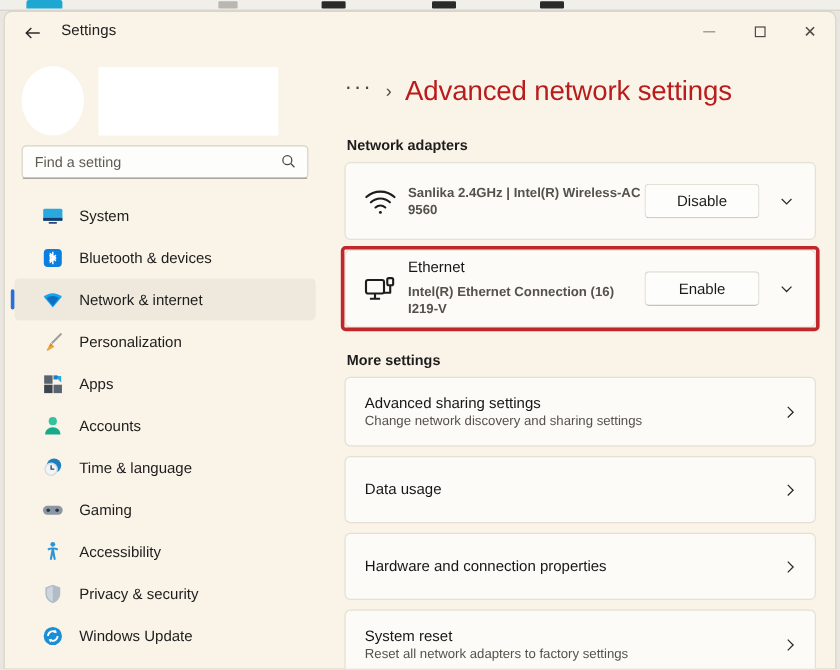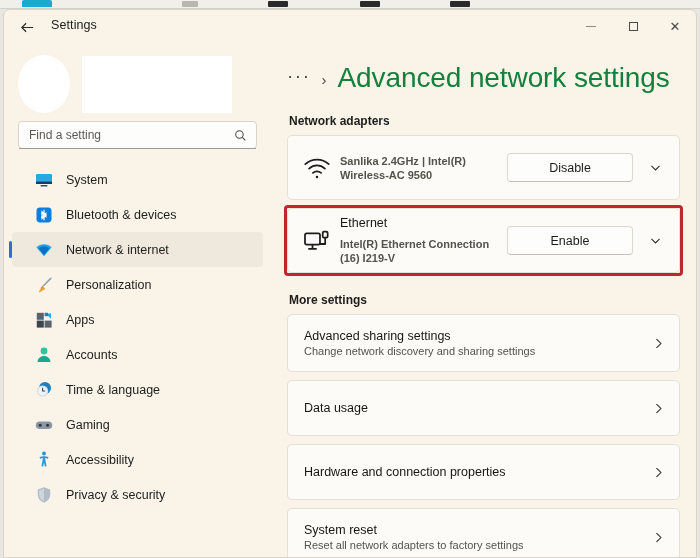--- a/index.html
+++ b/index.html
@@ -97,39 +97,39 @@
   }
   .navicon { width: 20px; height: 20px; margin-right: 12px; flex: 0 0 20px;
              display: flex; align-items: center; justify-content: center; }
   .navlabel { font-size: 12.5px; color: #1d1d1d; }
 
   
   .main { flex: 1; padding: 18px 16px 0 16px; position: relative; overflow: hidden; }
   .breadcrumb { display: flex; align-items: baseline; height: 40px; }
   .crumb-dots { font-size: 19px; color: #4a4744; letter-spacing: 1.5px; line-height: 1; position: relative; top: -5px; }
   .crumb-sep { font-size: 15px; color: #4a4744; margin: 0 11px; position: relative; top: -2px; }
-  .page-title { font-size: 28px; color: #15803d; font-weight: normal; letter-spacing: -.1px; }
+  .page-title { font-size: 23px; color: #b91c1c; font-weight: normal; letter-spacing: -.1px; }
 
   .section-head {
     font-size: 12px; font-weight: bold; color: #1d1d1d;
     margin: 12px 0 7px 2px;
   }
   .section-head.more { margin-top: 20px; }
 
   .card {
     background: #fcfbf7; border: 1px solid #e4e0d4;
     border-radius: 5px; margin-bottom: 8px; position: relative;
   }
   .adapter { display: flex; align-items: center; height: 63px; padding: 0 11px 0 14px; }
   .adapter-icon { width: 30px; flex: 0 0 30px; color: #1d1d1d; display: flex; align-items: center; justify-content: center; }
   .adapter-text { flex: 1; padding-left: 8px; }
   .adapter-name { font-size: 12.5px; color: #161616; margin-bottom: 2px; }
   .adapter-desc { font-size: 11px; color: #55524c; line-height: 14px; max-width: 215px; font-weight: bold; }
   .adapter-btn {
-    width: 126px; height: 29px; background: #fdfdfc;
+    width: 96px; height: 29px; background: #fdfdfc;
     border: 1px solid #dcd8cc; border-bottom-color: #c6c2b6;
     border-radius: 4px; display: flex; align-items: center; justify-content: center;
     font-size: 12.5px; color: #1b1b1b; margin-right: 9px;
   }
   .chev-toggle { width: 26px; height: 26px; display: flex; align-items: center; justify-content: center; color: #2c2c2c; }
   .chev-toggle svg { width: 13px; height: 13px; }
 
   .highlight-box {
     position: absolute; left: -4px; top: -4px; right: -4px; bottom: -4px;
     border: 3px solid #c0272d; border-radius: 4px; pointer-events: none;
@@ -302,20 +302,32 @@
           <div class="navitem">
             <span class="navicon">
               <svg viewBox="0 0 20 20">
                   <path d="M10 2.2 3.8 4.6v5c0 4 2.6 6.6 6.2 8.2 3.6-1.6 6.2-4.2 6.2-8.2v-5L10 2.2z" fill="#b2bcc6"></path>
                   <path d="M10 3.6 5.1 5.5v4.1c0 3.2 2 5.4 4.9 6.8V3.6z" fill="#cdd6de"></path>
                 </svg>
             </span>
             <span class="navlabel">Privacy &amp; security</span>
           </div>
 
+          <div class="navitem">
+            <span class="navicon">
+              <svg viewBox="0 0 20 20">
+                  <circle cx="10" cy="10" r="7.6" fill="#1b8fd6"></circle>
+                  <path d="M6 10a4 4 0 0 1 6.6-3" stroke="#fff" stroke-width="1.5" fill="none"></path>
+                  <path d="M14 10a4 4 0 0 1-6.6 3" stroke="#fff" stroke-width="1.5" fill="none"></path>
+                  <path d="M12 4.6l1.4 2.6-3 .1z" fill="#fff"></path>
+                  <path d="M8 15.4l-1.4-2.6 3-.1z" fill="#fff"></path>
+                </svg>
+            </span>
+            <span class="navlabel">Windows Update</span>
+          </div>
 
         </div>
       </div>
 
       <div class="main">
 
         <div class="breadcrumb">
           <span class="crumb-dots">···</span>
           <span class="crumb-sep">›</span>
           <span class="page-title">Advanced network settings</span>

